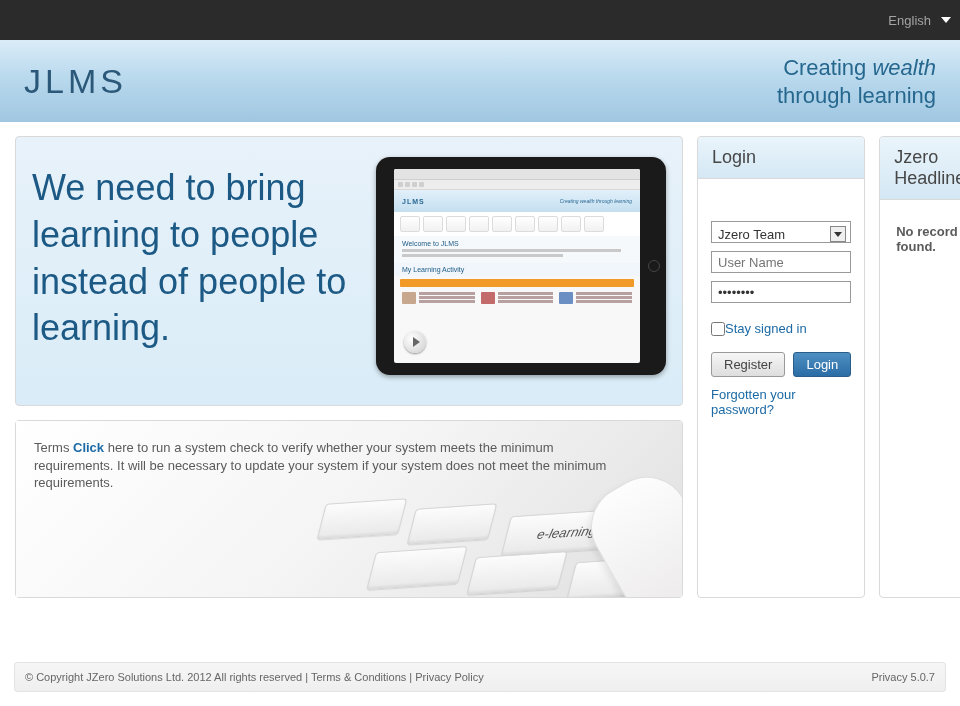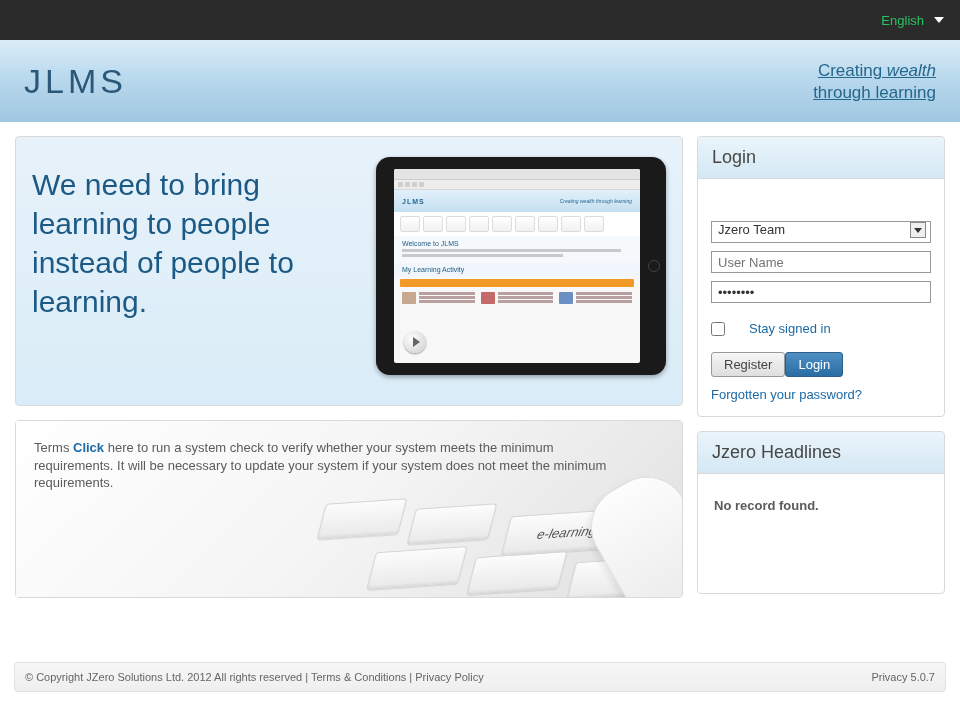--- a/index.html
+++ b/index.html
@@ -11,22 +11,22 @@
   position: relative;
   overflow: hidden;
   box-shadow: 0 0 8px rgba(0,0,0,.2);
 }
 .topbar {
   background: #2b2b2b;
   height: 40px;
   display: flex;
   justify-content: flex-end;
   align-items: center;
-  padding-right: 16px;
-  color: #22c55e;
+  padding-right: 9px;
+  color: #a3a3a3;
   font-size: 13px;
 }
 .topbar .lang { cursor: pointer; display: flex; align-items: center; gap: 10px; }
 .topbar .triangle {
   width: 0; height: 0;
   border-left: 5px solid transparent;
   border-right: 5px solid transparent;
   border-top: 6px solid #fff;
 }
 .header {
@@ -41,34 +41,33 @@
 .header .logo {
   font-family: Arial, sans-serif;
   letter-spacing: 4px;
   font-size: 34px;
   color: #2b5879;
   font-weight: 400;
 }
 .header .tagline {
   color: #26678e;
   text-align: right;
-  font-size: 17px;
+  font-size: 22px;
   line-height: 1.25;
-  text-decoration: underline;
 }
 .header .tagline .row1 em { font-style: italic; }
 .header .tagline .row2 { display: block; margin-left: 41px; }
 
 .content {
   padding: 14px 15px 10px 15px;
   display: flex;
   gap: 14px;
 }
 .left-col { flex: 1; display: flex; flex-direction: column; gap: 14px; }
-.right-col { width: 248px; display: flex; flex-direction: column; gap: 14px; }
+.right-col { width: 248px; display: flex; flex-direction: row; gap: 14px; }
 
 .panel {
   border: 1px solid #d9d9d9;
   border-radius: 4px;
   background: #fff;
 }
 .panel-header {
   background: linear-gradient(180deg,#eaf4fb 0%,#d4e8f4 100%);
   padding: 10px 14px;
   font-size: 18px;
@@ -81,21 +80,21 @@
   border-radius: 4px;
   display: flex;
   align-items: flex-start;
   padding: 20px 16px 16px 16px;
   gap: 14px;
   height: 270px;
   border: 1px solid #d9d9d9;
 }
 .hero-text {
   flex: 1;
-  font-size: 30px;
+  font-size: 36px;
   line-height: 1.3;
   color: #1c5a85;
   padding-top: 8px;
 }
 .tablet {
   width: 290px;
   height: 218px;
   background: #1a1a1a;
   border-radius: 14px;
   position: relative;
@@ -233,40 +232,40 @@
 .login-body { padding: 42px 13px 14px 13px; font-size: 13px; color:#333; }
 .login-body .select-wrap, .login-body input[type=text], .login-body input[type=password] {
   width: 100%;
   border: 1px solid #999;
   background: #fff;
   font-size: 13px;
   color:#333;
 }
 .select-wrap {
   height: 22px;
-  display:flex; align-items:flex-start; justify-content:space-between;
+  display:flex; align-items:flex-end; justify-content:space-between;
   padding: 0 4px 0 6px; margin-bottom:8px;
 }
 .select-wrap .arrow-box {
   width: 16px; height: 16px; background: #efefef;
   border:1px solid #888;
   display:flex; align-items:center; justify-content:center;
 }
 .select-wrap .arrow-box .tri {
   width:0; height:0;
   border-left:4px solid transparent;
   border-right:4px solid transparent;
   border-top:5px solid #333;
 }
 .login-body input[type=text], .login-body input[type=password] {
   height: 22px; padding: 0 6px; margin-bottom:8px;
 }
-.check-row { display:flex; align-items:center; gap:24px; margin:10px 0 12px 0; color:#1c6aa5; }
+.check-row { display:flex; align-items:center; gap:0; margin:10px 0 12px 0; color:#1c6aa5; }
 .check-row input[type=checkbox]{ width:14px; height:14px; }
-.btn-row { display:flex; margin-bottom:10px;margin-top:16px; }
+.btn-row { display:flex; gap:8px; margin-bottom:10px;margin-top:16px; }
 .btn {
   border:1px solid #999;
   border-radius:3px;
   padding: 4px 12px;
   font-size: 13px;
   cursor:pointer;
 }
 .btn-register { background: linear-gradient(180deg,#f6f6f6,#dedede); color:#444; }
 .btn-login { background: linear-gradient(180deg,#4f8fc2,#2a6da5); color:#fff; border-color:#2a5d8a; }
 .forgot { color:#1c6aa5; font-size:13px; text-decoration:none; }

